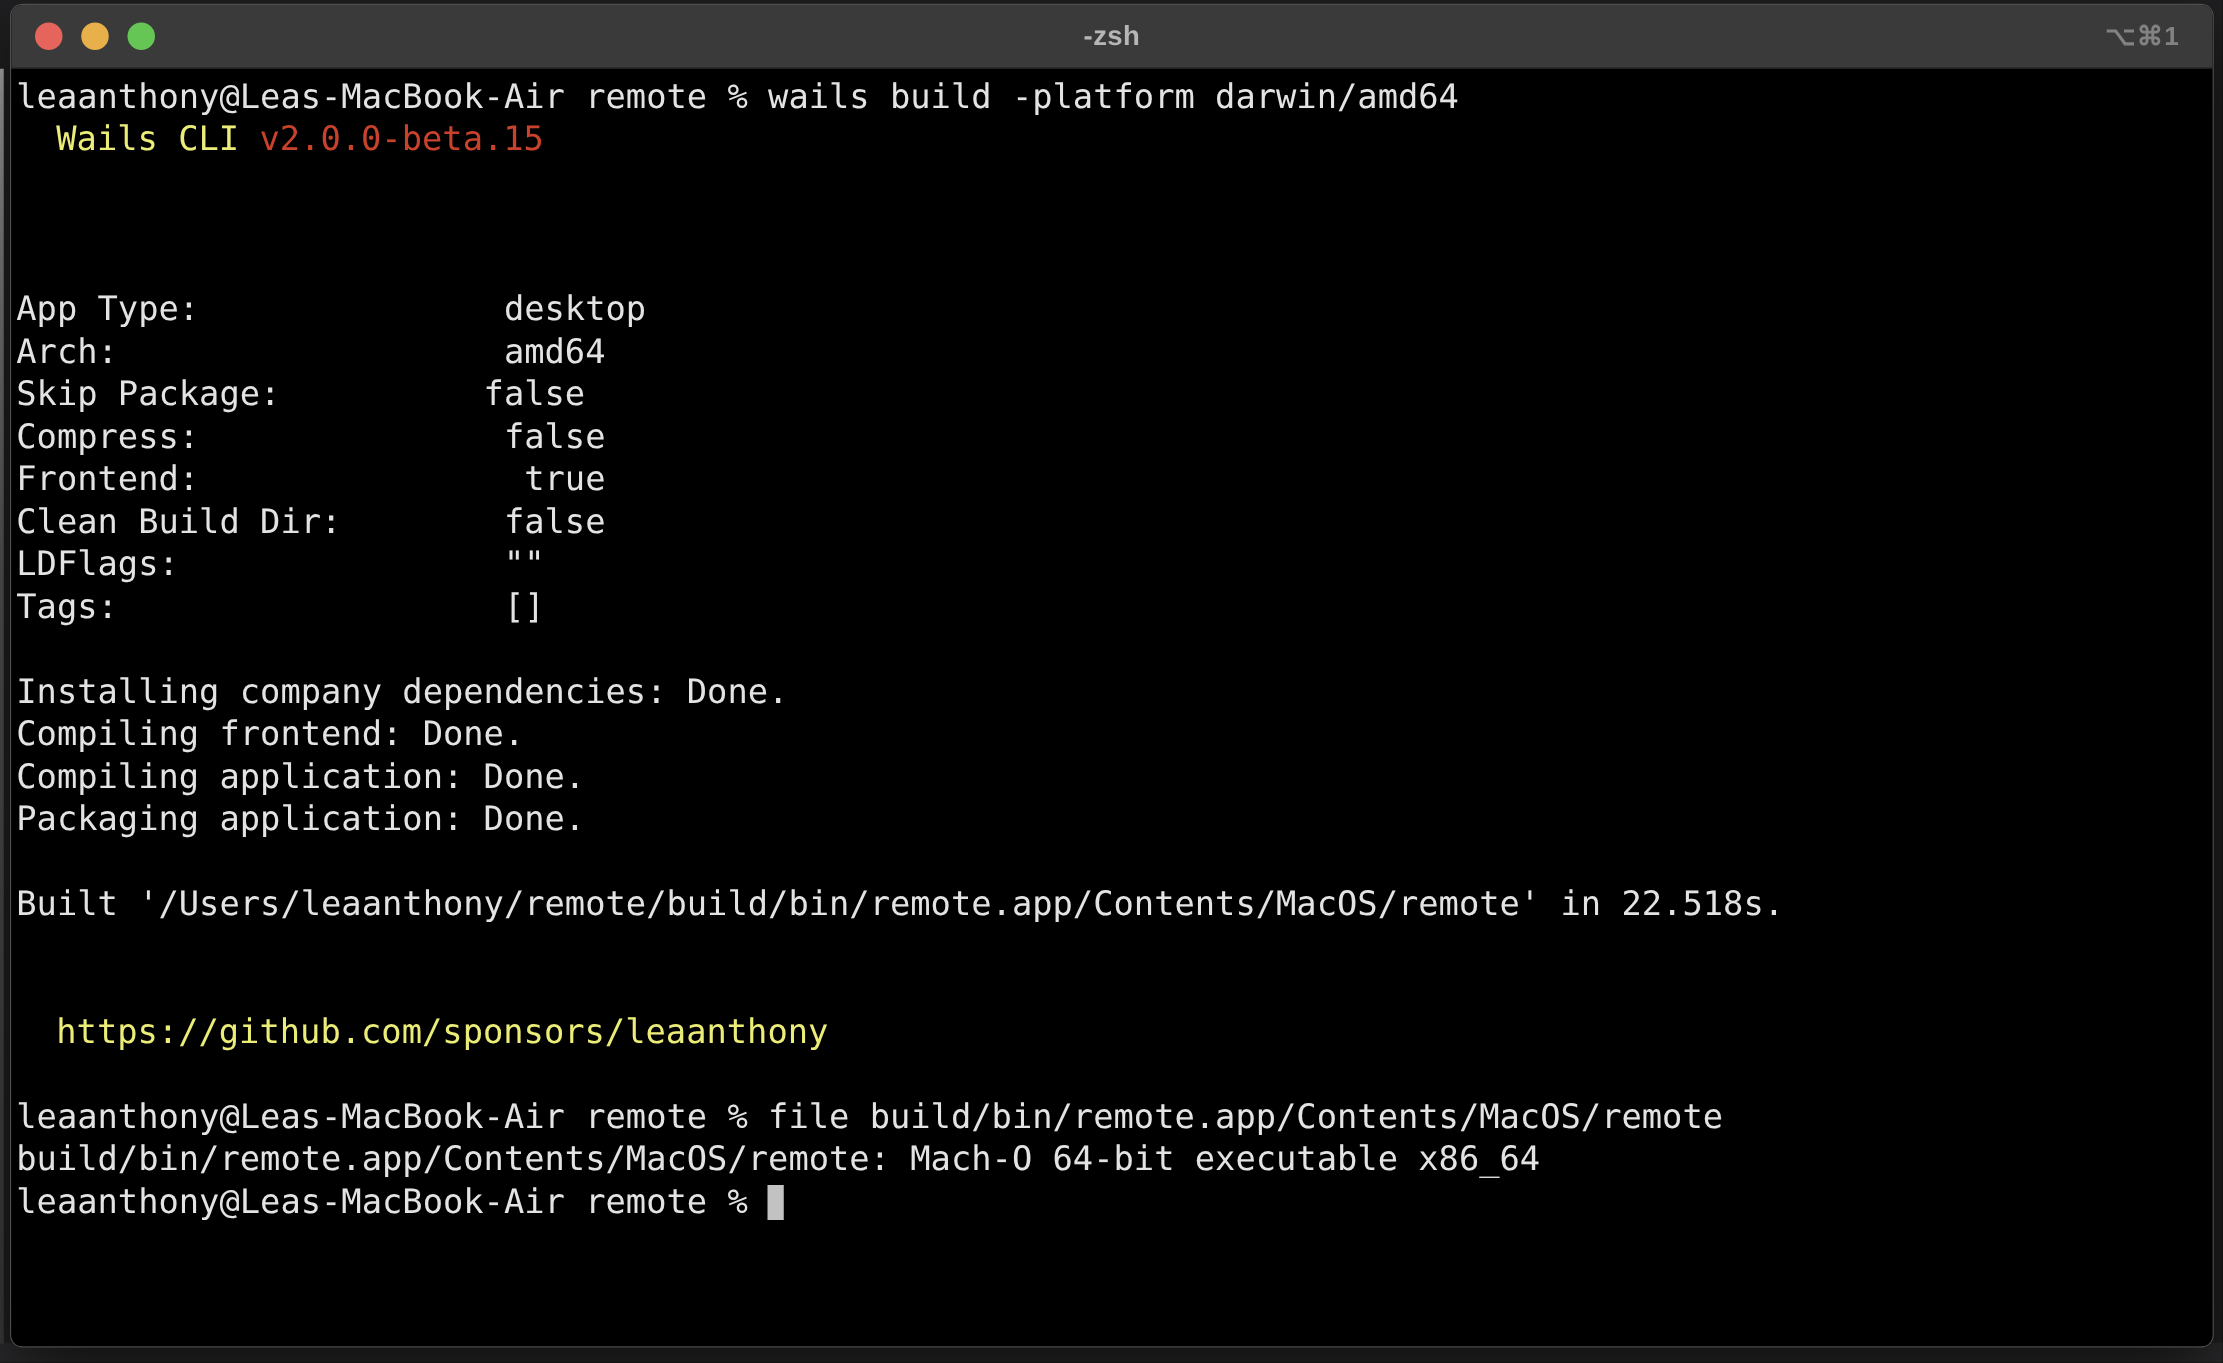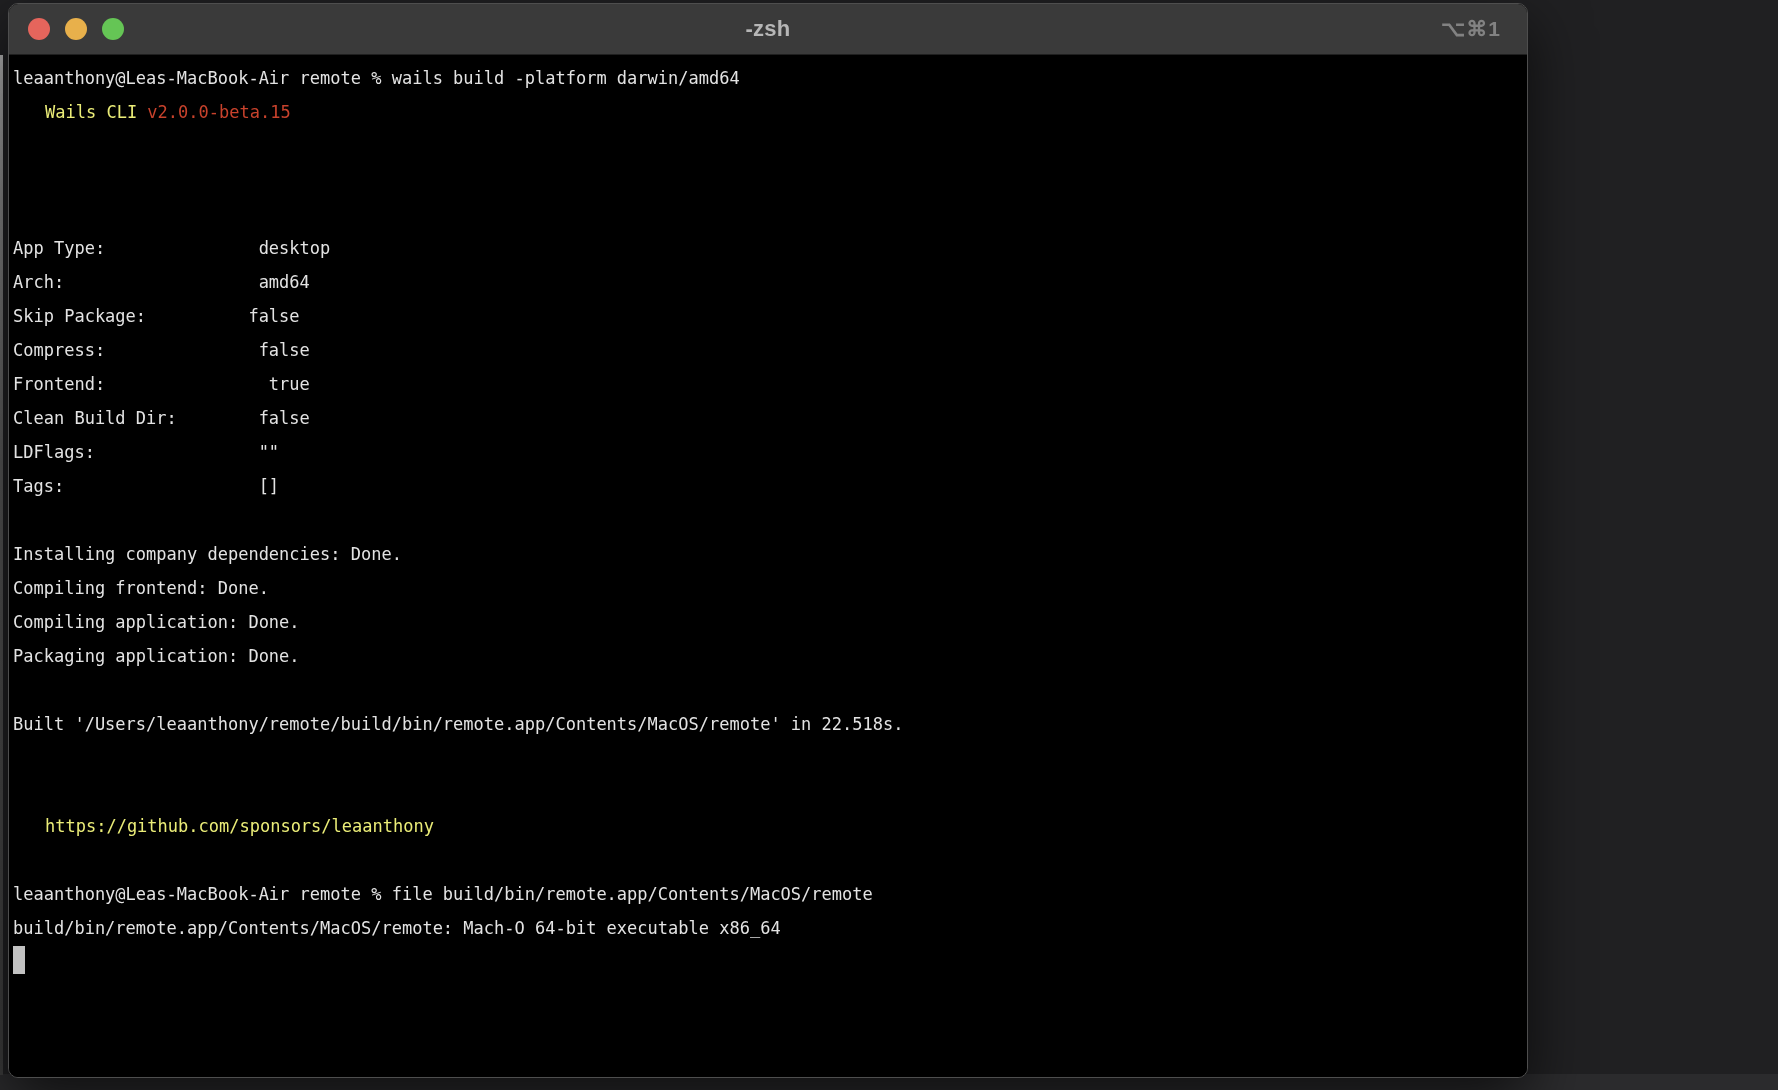--- a/index.html
+++ b/index.html
@@ -19,21 +19,21 @@
   }
   #backdrop-sliver {
     position: absolute;
     left: 0; top: 55px;
     width: 3px; height: 1020px;
     background: linear-gradient(#b3b3b3 0%, #8a8a8a 14%, #5a5a5a 40%, #3d3d3d 100%);
   }
   #terminal-window {
     position: absolute;
     left: 8px; top: 3px;
-    width: 1520px; height: 1075px;
+    width: 1763px; height: 1075px;
     border: 1px solid #4e4e4e;
     border-radius: 10px;
     overflow: hidden;
     background: var(--terminal-bg, #000);
     box-shadow: 0 22px 60px rgba(0,0,0,0.65);
     box-sizing: border-box;
   }
   #titlebar {
     position: relative;
     height: 50px;
@@ -76,21 +76,21 @@
   }
   #terminal-screen {
     height: calc(100% - 51px);
     background: var(--terminal-bg, #000);
     padding: 6px 8px 0 4px;
     box-sizing: border-box;
     cursor: text;
   }
   .tline {
     font-family: "DejaVu Sans Mono", "Liberation Mono", monospace;
-    font-size: 17px;
+    font-size: 27px;
     line-height: 34px;
     min-height: 34px;
     white-space: pre;
     color: var(--fg, #e3e3e3);
   }
   .seg-fg     { color: var(--fg, #e3e3e3); }
   .seg-yellow { color: var(--yellow, #ebed78); margin-left: 32px; }
   .seg-red    { color: var(--red, #c8422c); }
   .cursor-block {
     display: inline-block;
@@ -136,15 +136,15 @@
       <div class="tline"><span class="seg-fg">Compiling application: Done.</span></div>
       <div class="tline"><span class="seg-fg">Packaging application: Done.</span></div>
       <div class="tline"></div>
       <div class="tline"><span class="seg-fg">Built '/Users/leaanthony/remote/build/bin/remote.app/Contents/MacOS/remote' in 22.518s.</span></div>
       <div class="tline"></div>
       <div class="tline"></div>
       <div class="tline"><span class="seg-yellow">https://github.com/sponsors/leaanthony</span></div>
       <div class="tline"></div>
       <div class="tline"><span class="seg-fg">leaanthony@Leas-MacBook-Air remote % file build/bin/remote.app/Contents/MacOS/remote</span></div>
       <div class="tline"><span class="seg-fg">build/bin/remote.app/Contents/MacOS/remote: Mach-O 64-bit executable x86_64</span></div>
-      <div class="tline"><span class="cursor-block"></span></div>
+      <div class="tline"><span class="seg-fg">leaanthony@Leas-MacBook-Air remote % </span><span class="cursor-block"></span></div>
     </div>
 </div>
 
 </body></html>

